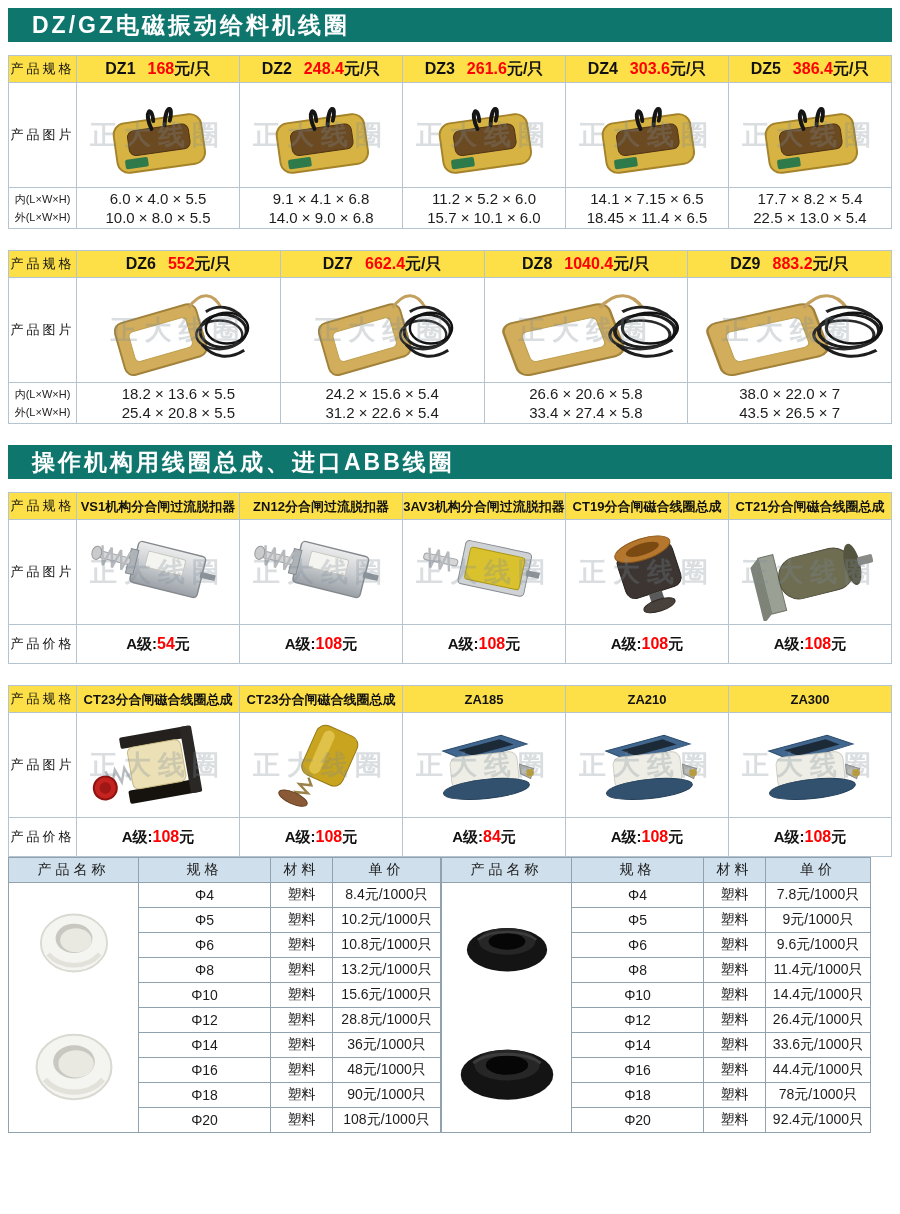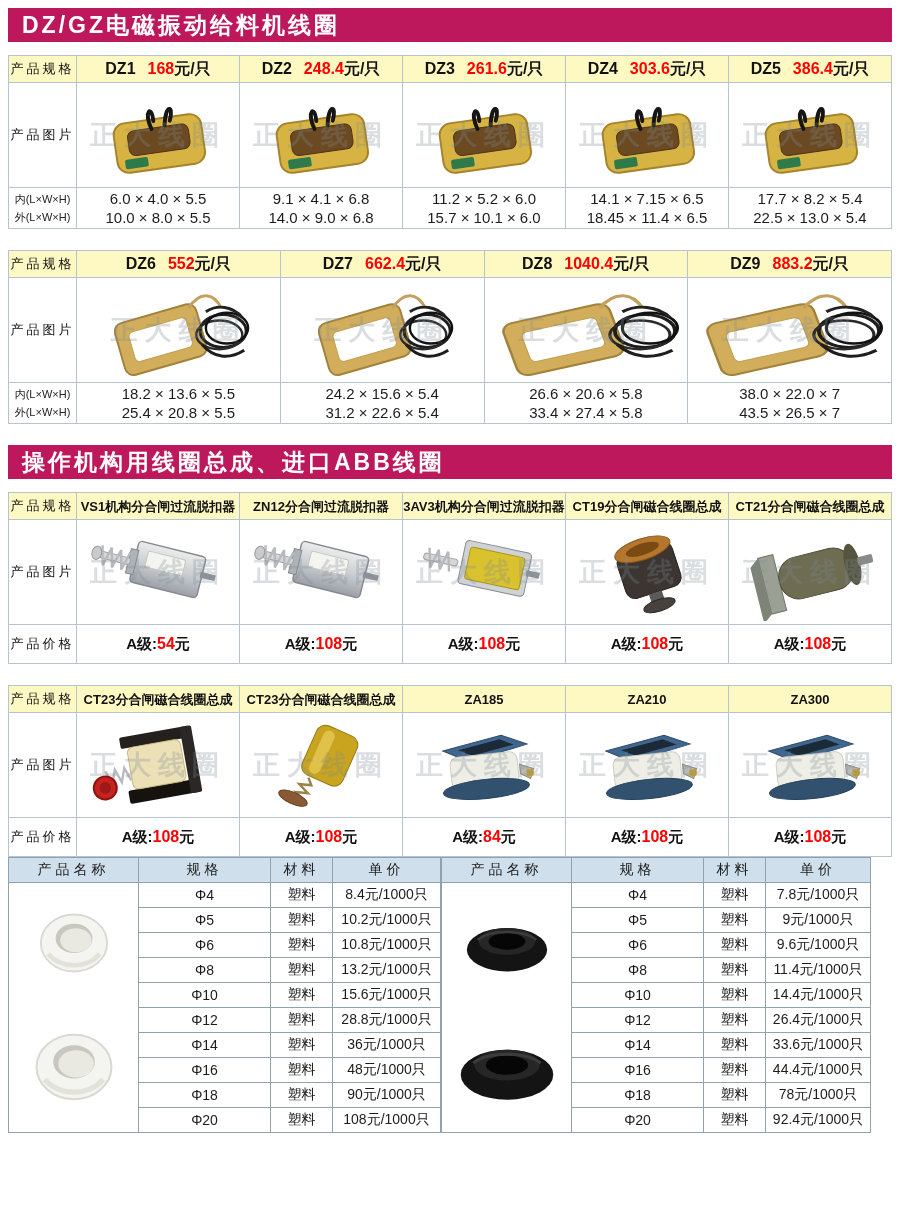--- a/index.html
+++ b/index.html
@@ -1,24 +1,24 @@
 <!DOCTYPE html>
 <html><head>
 <meta charset="utf-8">
 <style>
   html,body{margin:0;padding:0;background:#fff;}
   body{width:900px;height:1214px;font-family:"Liberation Sans",sans-serif;color:#111;overflow:hidden;}
   .page{box-sizing:border-box;padding:8px 8px 0 8px;}
-  .banner{height:34px;background:#be185d;color:#fff;font-size:23px;font-weight:bold;
-          line-height:34px;padding-left:14px;letter-spacing:3px;margin-bottom:13px;}
+  .banner{height:34px;background:#0f766e;color:#fff;font-size:23px;font-weight:bold;
+          line-height:34px;padding-left:24px;letter-spacing:3px;margin-bottom:13px;}
   .banner.b2{}
   .banner.b3{margin-top:24px;margin-bottom:20px;}
   table.pt{border-collapse:collapse;width:884px;table-layout:fixed;margin-bottom:21px;}
   table.pt td{border:1px solid #b6c4cf;text-align:center;vertical-align:middle;padding:0;}
-  tr.spec td{background:#fef9c3;height:26px;}
+  tr.spec td{background:#fde047;height:26px;}
   .lblc{font-size:13px;letter-spacing:3px;color:#111;}
   .mdl{font-weight:bold;font-size:16px;margin-right:12px;}
   .amt{color:#ff0000;font-weight:bold;font-size:16px;text-align:center;}
   .unt{font-weight:bold;font-size:16px;}
   .nm{font-weight:bold;font-size:13px;white-space:nowrap;overflow:hidden;text-align:center;}
   tr.photo td{height:104px;background:#fff;}
   .pcell{position:relative;}
   svg.ph{width:148px;height:96px;display:block;margin:2px auto 0 auto;}
   svg.ph.w4{width:188px;}
   .wm{position:absolute;left:0;right:0;top:50%;transform:translateY(-50%);font-size:27px;font-weight:bold;

